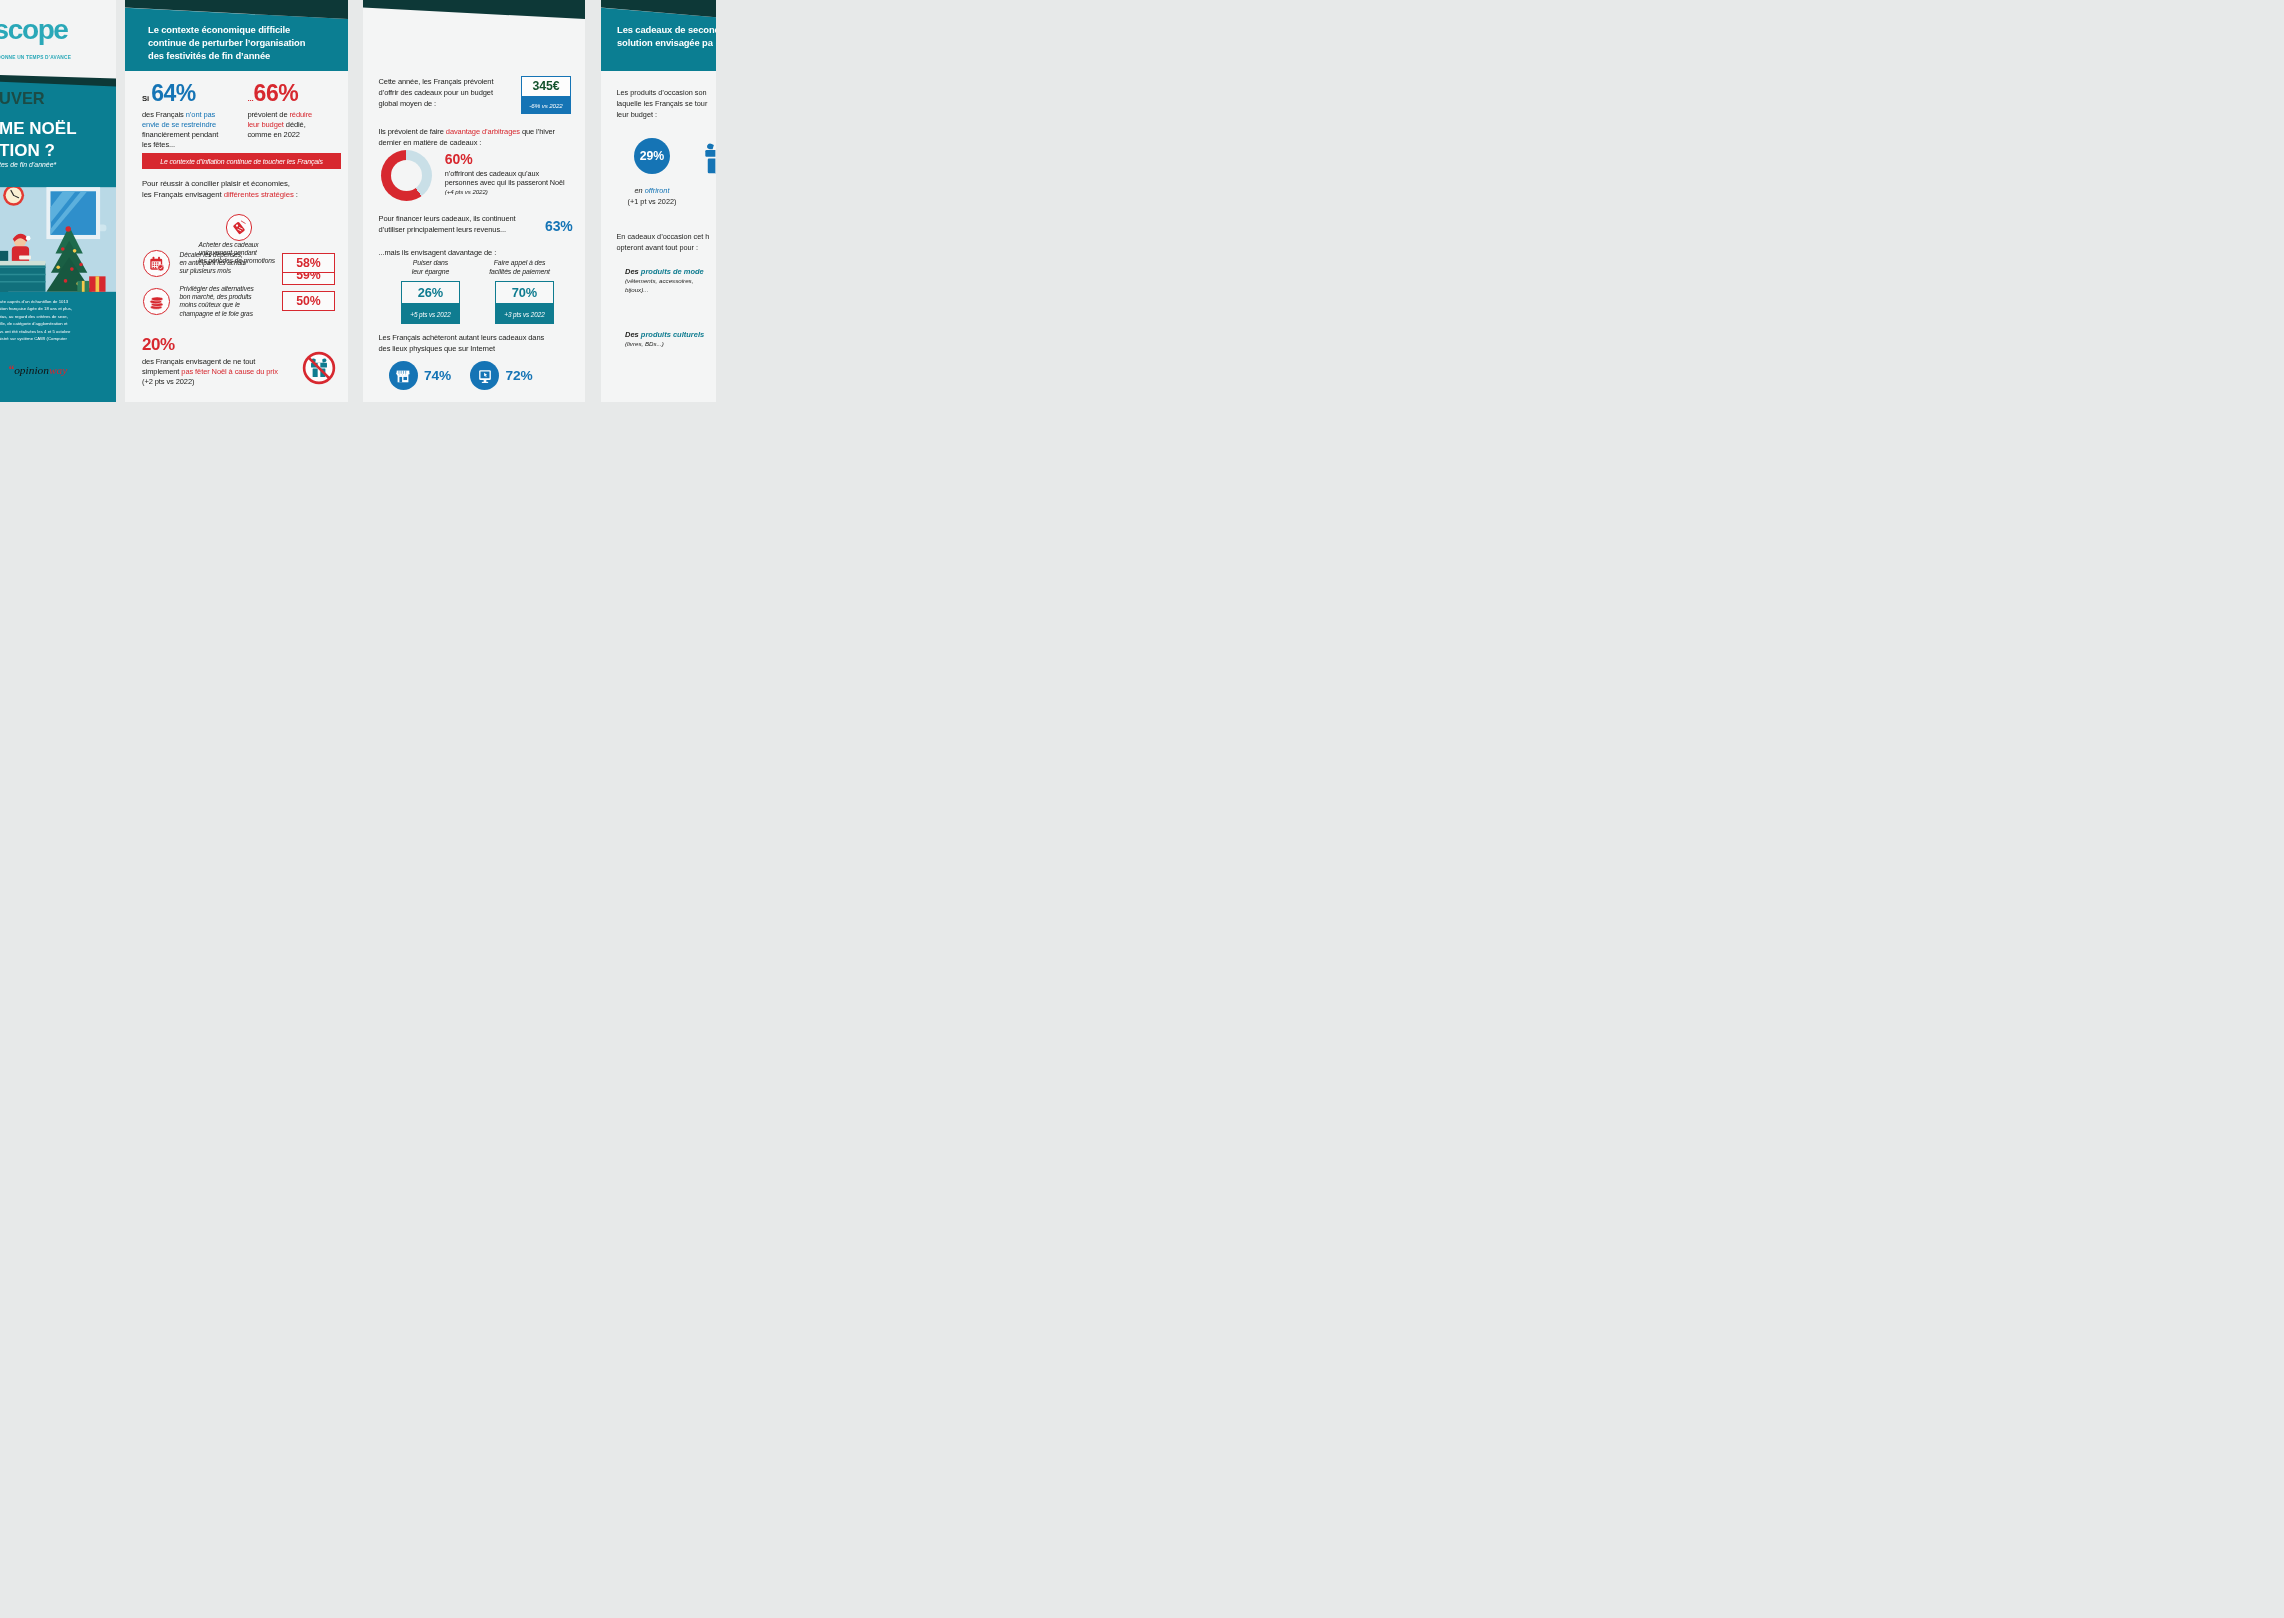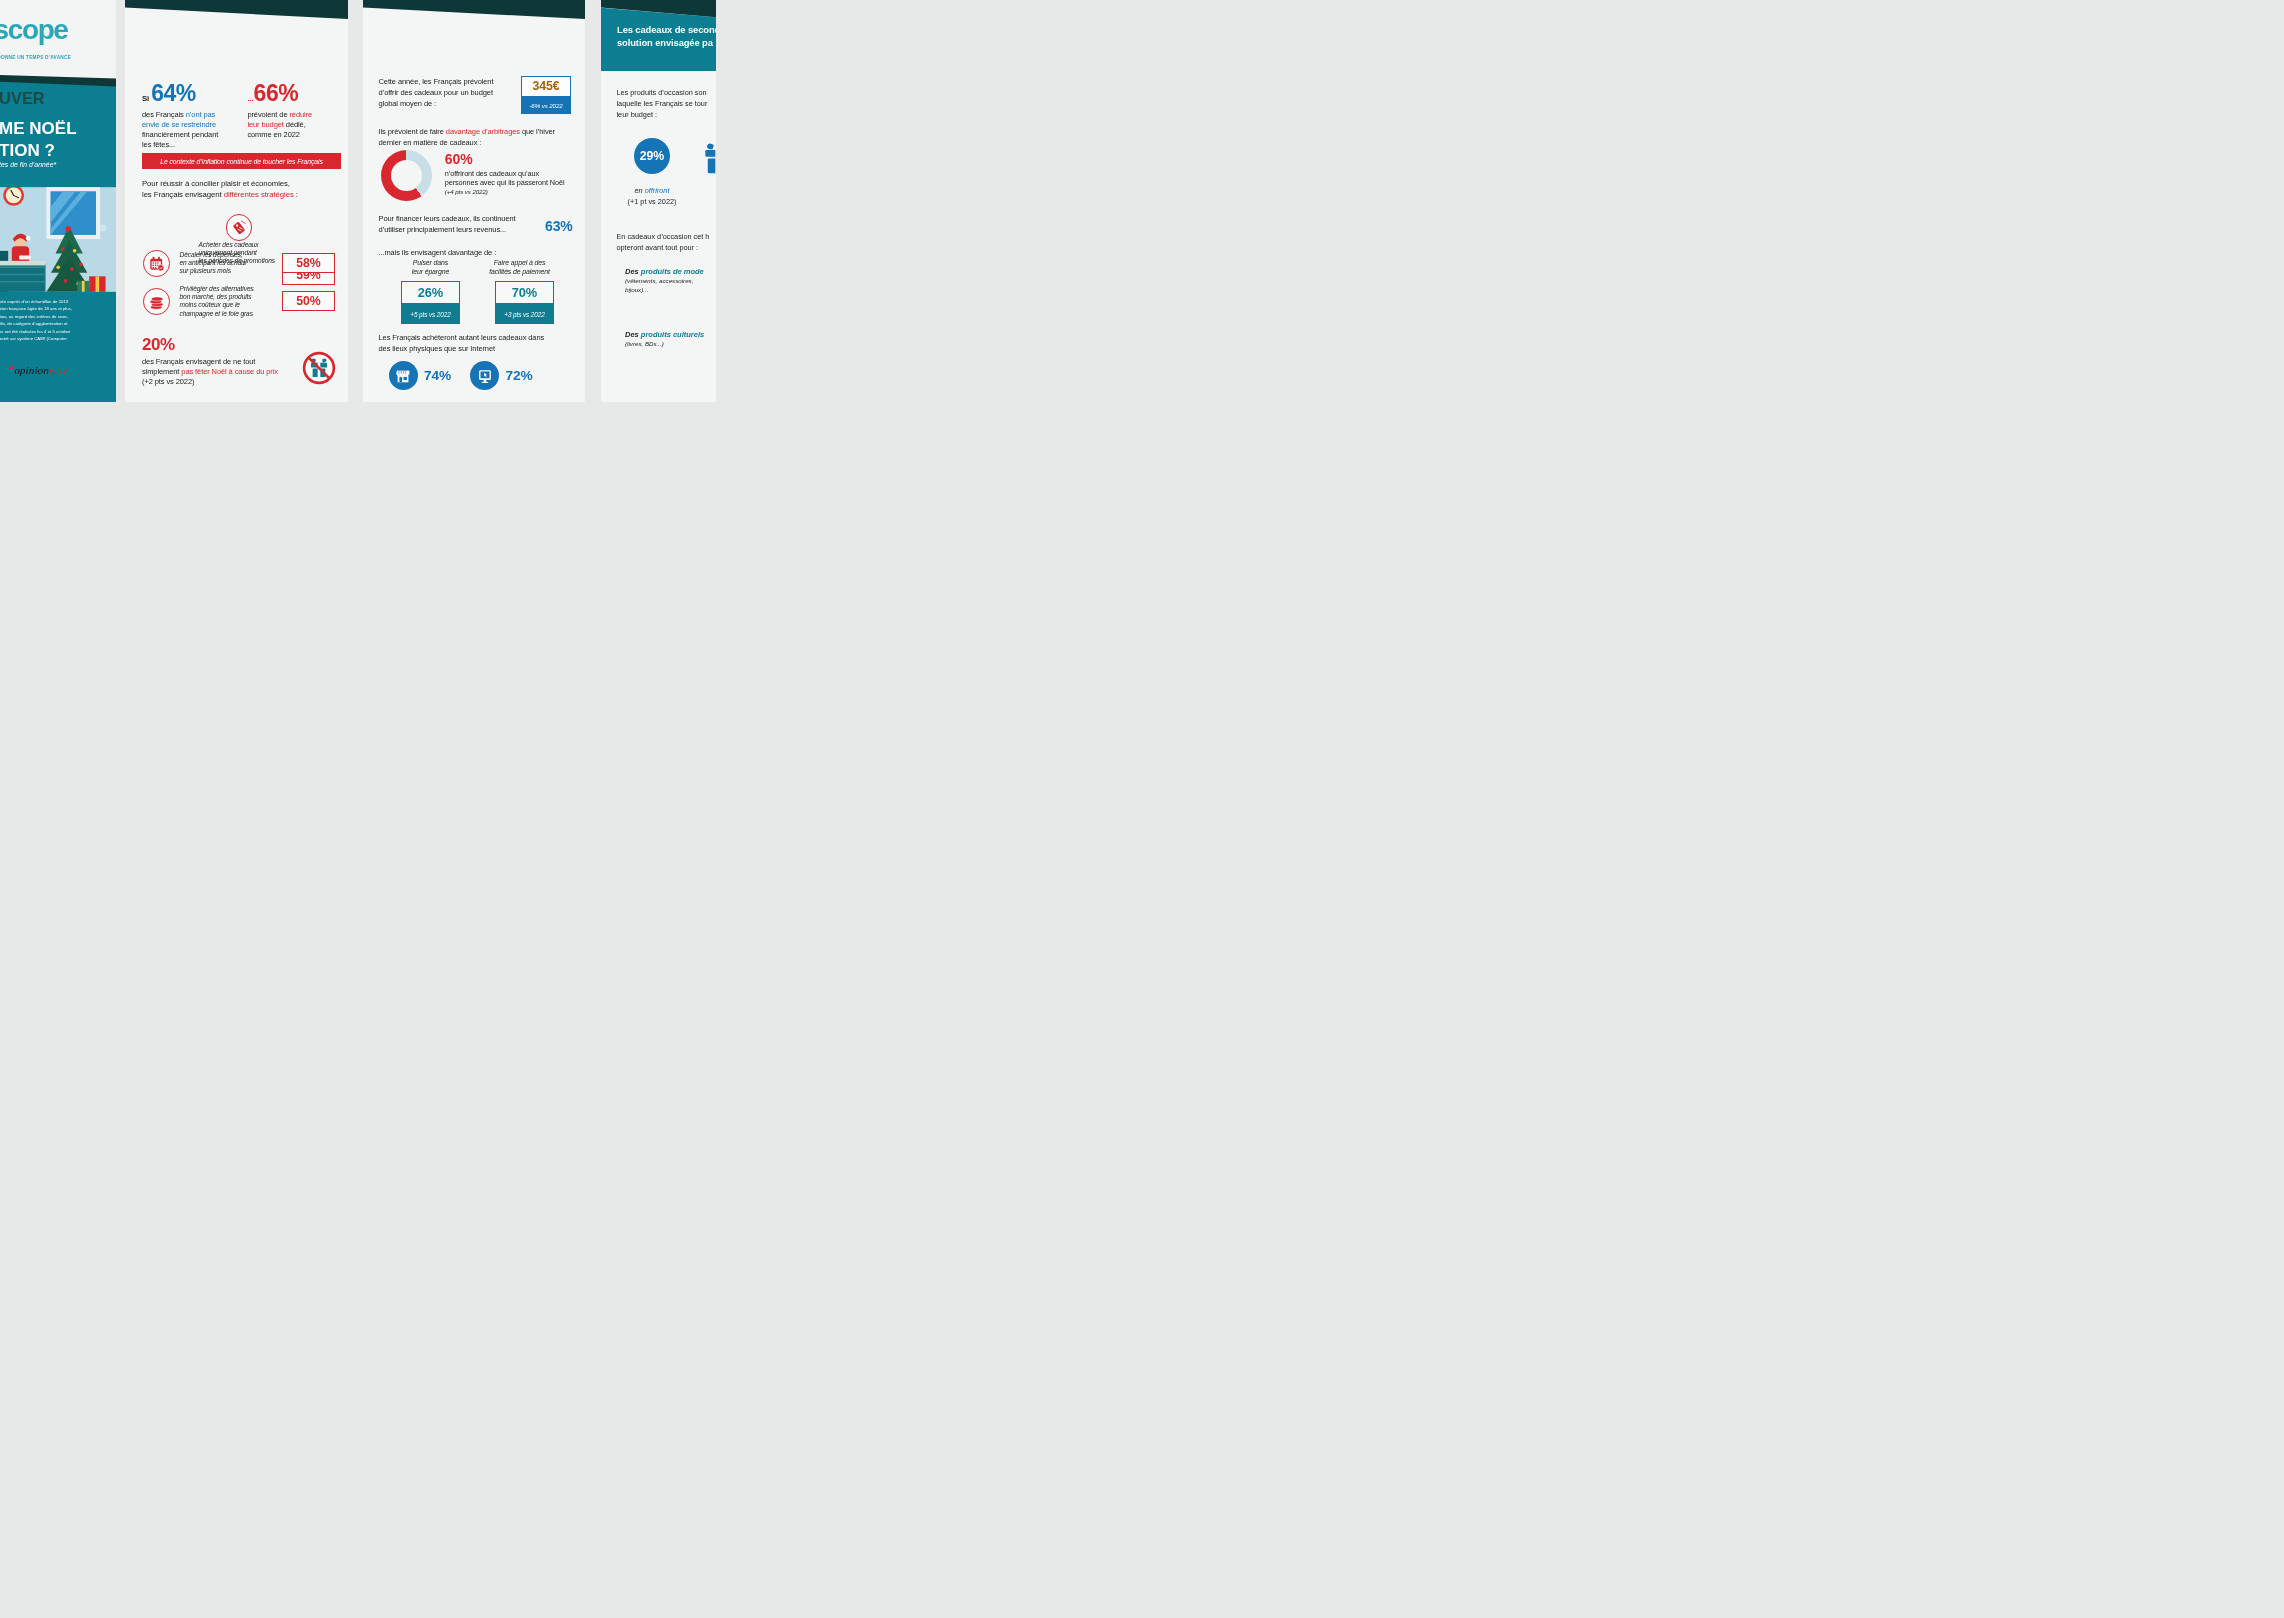--- a/index.html
+++ b/index.html
@@ -58,21 +58,21 @@
         align-items:center;justify-content:center;font-size:12.3px;font-weight:700;color:#d7282f;
         background:#fbfbfb;box-sizing:border-box;}
   .p2bottom{position:absolute;top:264px;left:17px;width:192px;}
   .p2bottom .v{font-size:17px;font-weight:700;color:#d7282f;letter-spacing:-0.5px;}
   .p2bottom .txt{font-size:7.5px;line-height:1.35;margin-top:1.8px;}
   .nogift{position:absolute;top:280px;left:177px;}
   
   .p3intro{position:absolute;top:6.4px;left:15.5px;font-size:7.5px;line-height:1.42;}
   .badge{position:absolute;top:4.6px;left:158px;width:50px;}
   .badge .amt{border:0.9px solid #1574b5;background:#fdfdfd;height:21px;display:flex;align-items:center;
-              justify-content:center;font-size:12.3px;font-weight:700;color:#a16207;box-sizing:border-box;}
+              justify-content:center;font-size:12.3px;font-weight:700;color:#14532d;box-sizing:border-box;}
   .badge .dlt{background:#1574b5;color:#fff;height:17.4px;display:flex;align-items:center;
               justify-content:center;font-size:6.2px;font-style:italic;}
   .arb{position:absolute;top:56px;left:15.5px;font-size:7.5px;line-height:1.4;}
   .donutrow{position:absolute;top:79px;left:18px;display:flex;}
   .donut{width:51px;height:51px;border-radius:50%;
          background:conic-gradient(#c9dfe7 0 144deg,#d7282f 144deg 360deg);position:relative;flex:0 0 auto;}
   .dhole{position:absolute;inset:9.6px;border-radius:50%;background:#f4f5f5;}
   .dtext{margin-left:12.8px;padding-top:0.9px;}
   .dtext .v{font-size:14px;font-weight:700;color:#d7282f;}
   .dtext .t{font-size:7.3px;line-height:1.32;margin-top:1.8px;}
@@ -172,20 +172,27 @@
         <span class="ln">nistré sur système CAWI (Computer</span>
       </div>
 
       <div class="ow">
         <span class="q">“</span><span class="b">opinion</span><span class="r">way</span>
       </div>
     </div>
   </section>
 
   <section class="panel" style="left:125px;width:223px;">
+    <div class="phead">
+      <h2>
+        <span class="ln">Le contexte économique difficile</span>
+        <span class="ln">continue de perturber l’organisation</span>
+        <span class="ln">des festivités de fin d’année</span>
+      </h2>
+    </div>
     <div class="band"></div>
 
     <div class="pbody cond">
       <div class="stats">
         <div class="stat">
           <div class="topline"><span class="pref">Si </span><span class="val t-blue">64%</span></div>
           <div class="body">
             <span class="ln"><span>des Français </span><span class="t-blue">n’ont pas</span></span>
             <span class="ln t-blue">envie de se restreindre</span>
             <span class="ln">financièrement pendant</span>

